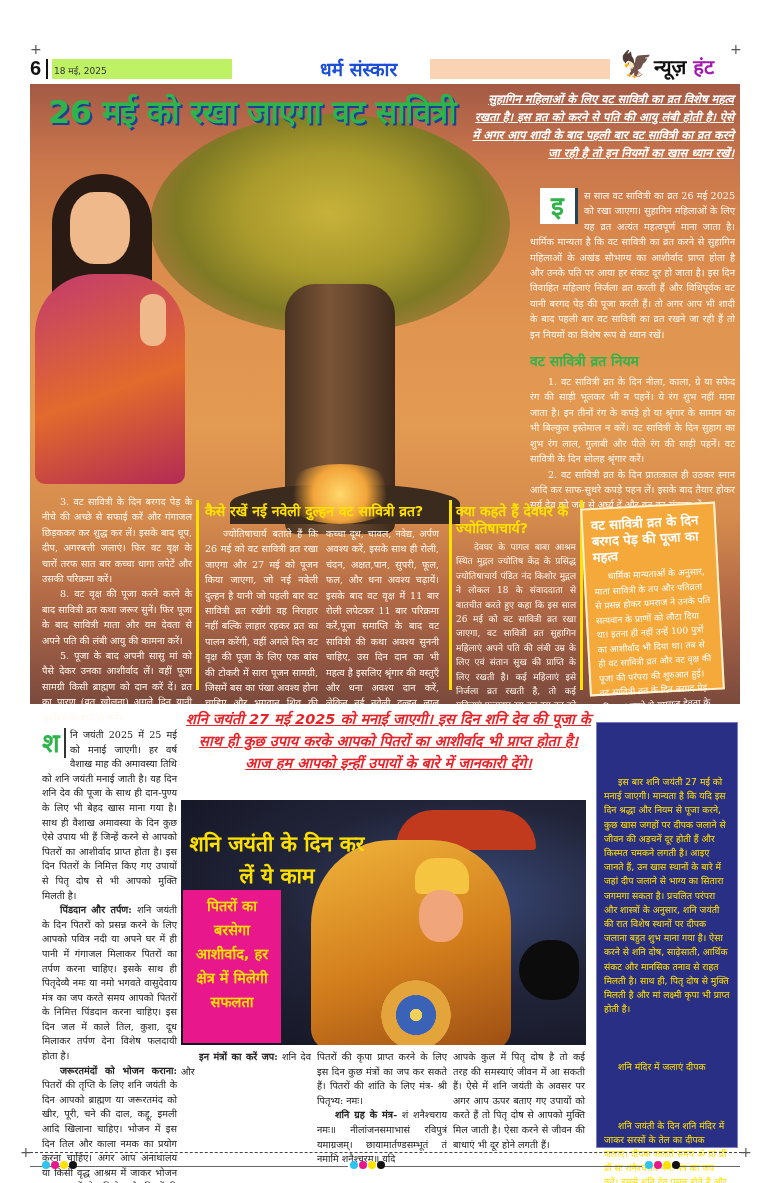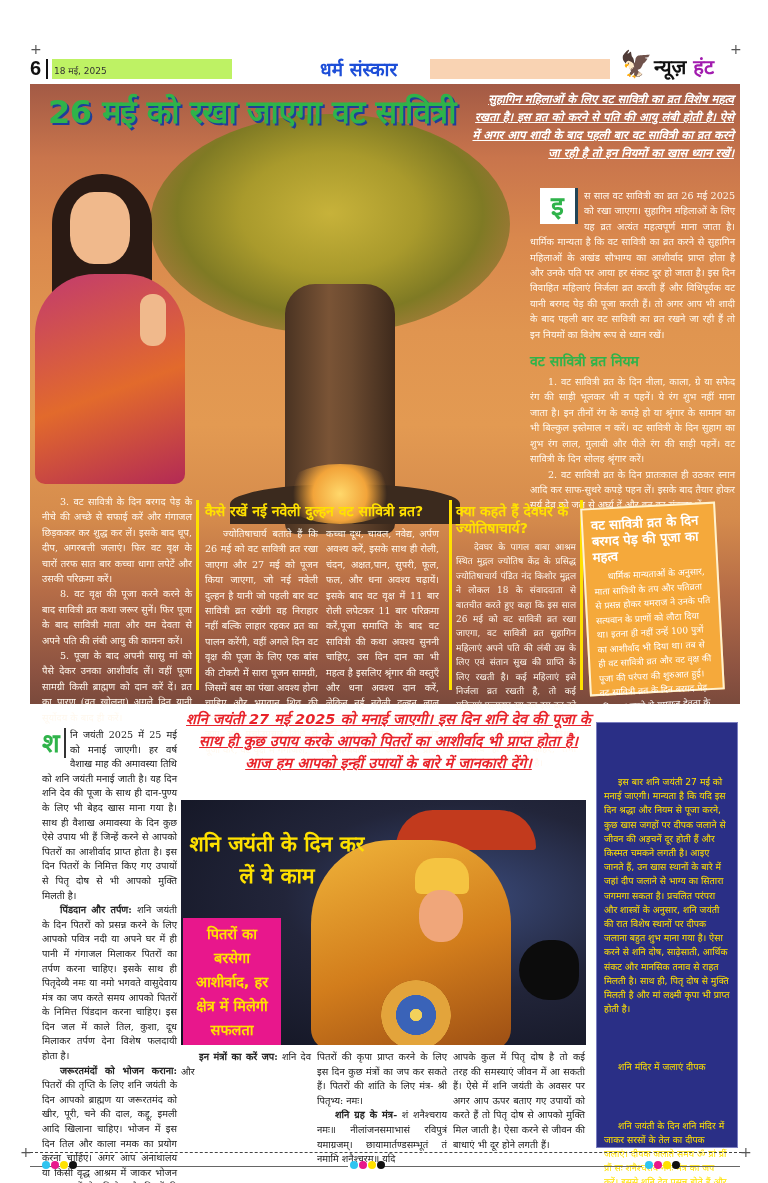--- a/index.html
+++ b/index.html
@@ -62,21 +62,21 @@
 
   
   .red-intro { position: absolute; left: 186px; top: 708px; width: 405px; text-align: center; color: #e8242b; font-size: 14.5px; font-weight: bold; font-style: italic; line-height: 22px; text-decoration: underline; font-family: "DejaVu Sans", sans-serif; }
 
   .body-col { position: absolute; color: #222; font-size: 9.6px; line-height: 14.6px; font-family: "DejaVu Serif", serif; text-align: justify; }
   .col-shani-left { left: 42px; top: 728px; width: 135px; }
   .dropcap2 { float: left; width: 24px; height: 30px; color: #2fb34a; font-size: 26px; font-weight: bold; line-height: 30px; margin-right: 4px; border-right: 2px solid #333; font-family: "DejaVu Sans", sans-serif; }
 
   .shani-img { position: absolute; left: 181px; top: 800px; width: 405px; height: 245px; background: radial-gradient(ellipse at 70% 40%, #3a4a7a 0%, #22253a 45%, #111320 100%); overflow: hidden; }
   .shani-img .img-title { position: absolute; left: 6px; top: 12px; width: 180px; color: #ffe100; font-size: 21px; font-weight: bold; line-height: 32px; text-align: center; font-family: "DejaVu Sans", sans-serif; margin-top: 16px; }
-  .shani-img .pink-box { position: absolute; left: 2px; top: 90px; width: 98px; height: 153px; background: #e8178c; padding: 4px; margin-top: 28px; }
+  .shani-img .pink-box { position: absolute; left: 2px; top: 90px; width: 98px; height: 153px; background: #e8178c; padding: 4px; }
   .shani-img .pink-box span { display: block; color: #ffe100; font-size: 14.5px; font-weight: bold; line-height: 24px; text-align: center; font-family: "DejaVu Sans", sans-serif; }
   .shani-img .chariot { position: absolute; left: 130px; top: 40px; width: 200px; height: 210px; border-radius: 40% 40% 10% 10%; background: linear-gradient(160deg, #f0b43a, #d27d1c 55%, #9c4e14); }
   .shani-img .deity-face { position: absolute; left: 238px; top: 90px; width: 44px; height: 52px; background: #f0a67a; border-radius: 45%; }
   .shani-img .crown { position: absolute; left: 234px; top: 58px; width: 54px; height: 36px; background: #f5c441; border-radius: 20px 20px 6px 6px; }
   .shani-img .umbrella { position: absolute; left: 215px; top: 10px; width: 140px; height: 40px; background: #c23a1d; border-radius: 70px 70px 6px 6px; }
   .shani-img .crow { position: absolute; left: 338px; top: 140px; width: 60px; height: 60px; background: #0c0c0c; border-radius: 50% 40% 40% 50%; }
   .shani-img .wheel { position: absolute; left: 200px; top: 180px; width: 70px; height: 70px; border-radius: 50%; background: radial-gradient(circle, #f2d15b 0 12%, #3a63b8 13% 40%, #e3a43b 41% 70%, #9e5a19 71%); }
 
   .col-under-a { left: 181px; top: 1050px; width: 130px; }
   .col-under-b { left: 317px; top: 1050px; width: 130px; }

